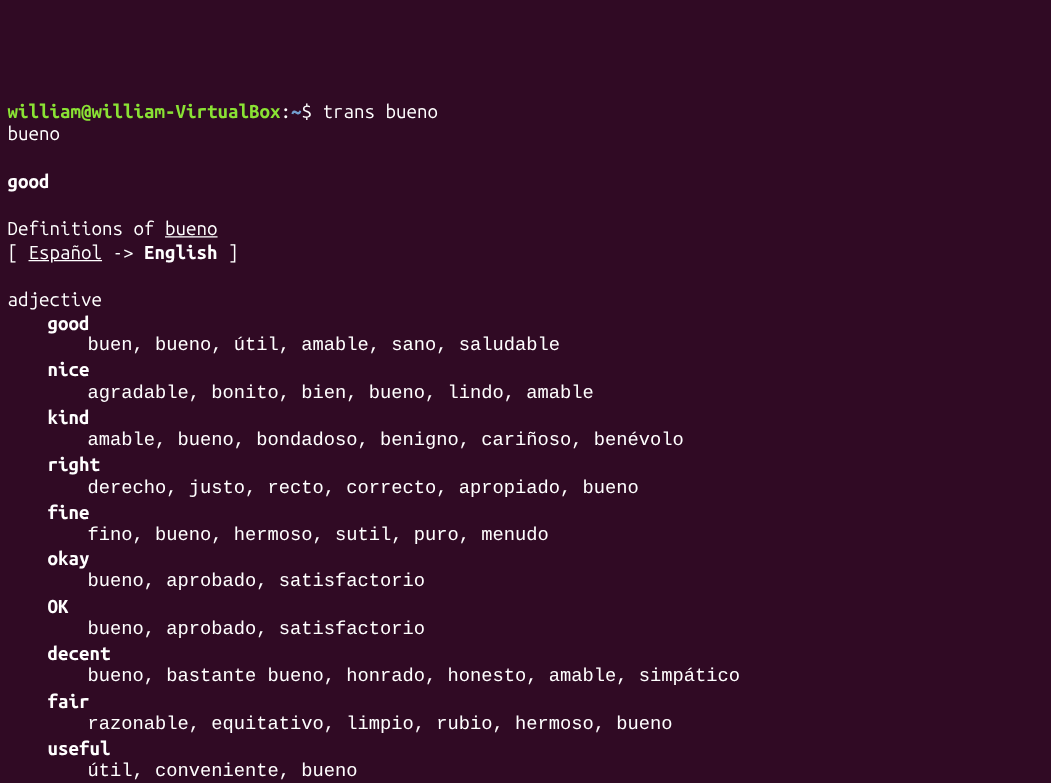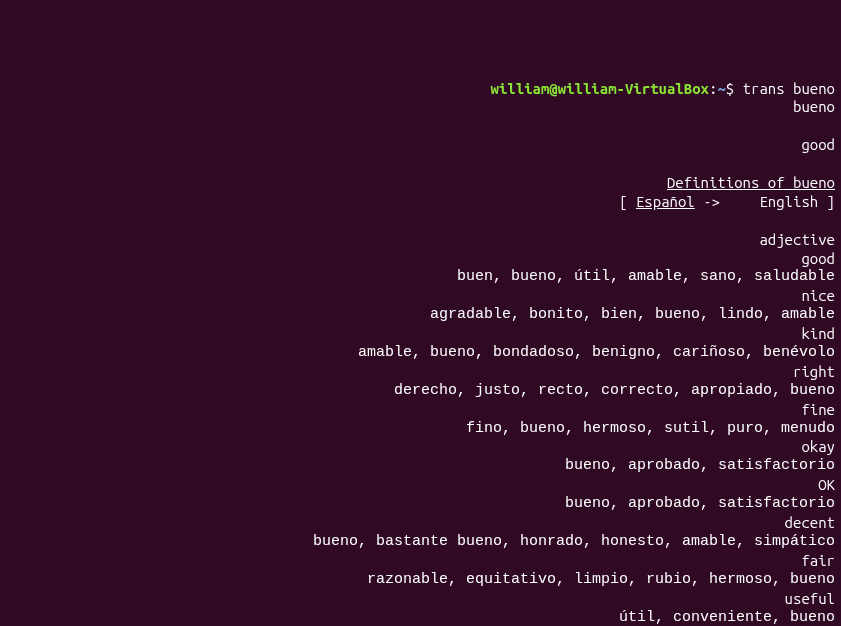--- a/index.html
+++ b/index.html
@@ -1,19 +1,18 @@
 <!DOCTYPE html>
 <html><head>
   <meta charset="utf-8">
   <style>
     * {
       margin: 0;
       padding: 0;
       box-sizing: border-box;
-      text-align: right;
     }
     body {
       background-color: #300a24;
       color: #ffffff;
       font-family: 'Ubuntu Mono', 'DejaVu Sans Mono', 'Courier New', monospace;
       font-size: 15px;
       line-height: 1.26;
       padding: 4px 6px;
       width: 841px;
       height: 626px;
@@ -31,29 +30,27 @@
       color: #729fcf;
       font-weight: bold;
     }
     .prompt-dollar {
       color: #ffffff;
     }
     .command {
       color: #ffffff;
     }
     .bold {
-      font-weight: normal;
-      margin-left: 31px;
+      font-weight: bold;
     }
     .underline {
       text-decoration: underline;
     }
     .definitions-line {
       color: #ffffff;
-      text-decoration: underline;
     }
     .indent1 {
       padding-left: 32px;
     }
     .indent2 {
       padding-left: 64px;
       font-family: Liberation Mono, monospace;
     }
     .line {
       min-height: 18px;

